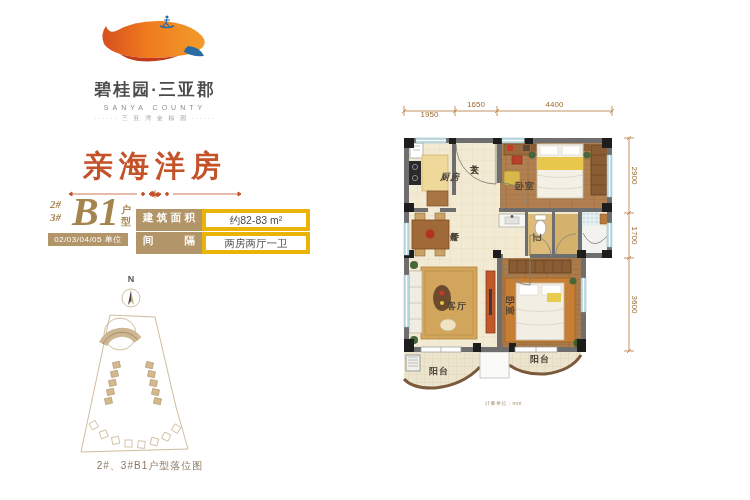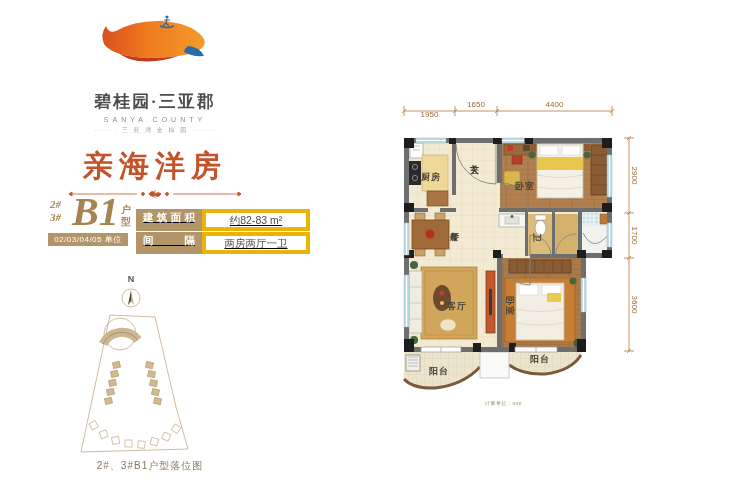--- a/index.html
+++ b/index.html
@@ -1,37 +1,37 @@
 <!DOCTYPE html>
 <html><head>
 <meta charset="utf-8">
 <style>
   html,body{margin:0;padding:0;}
   body{width:750px;height:500px;background:#ffffff;font-family:"Liberation Sans",sans-serif;position:relative;overflow:hidden;}
   .abs{position:absolute;}
 
   
   .brandblock{left:70px;top:14px;width:170px;text-align:center;}
-  .brand-name{font-size:17px;font-weight:bold;letter-spacing:2px;color:#4b4b49;margin-top:20px;}
+  .brand-name{font-size:17px;font-weight:bold;letter-spacing:2px;color:#4b4b49;margin-top:8px;}
   .brand-sub{font-size:7px;letter-spacing:4px;color:#8b8b89;margin-top:3px;}
   .brand-tag{font-size:6px;letter-spacing:2px;color:#9b9b99;margin-top:3px;}
 
   
   .headline{left:55px;top:146px;width:200px;text-align:center;}
   .headline .title{font-family:"Liberation Serif",serif;font-size:30px;font-weight:bold;letter-spacing:6px;color:#c4532a;}
 
   
   .unitrow{left:48px;top:197px;width:280px;height:50px;}
   .b1block{position:absolute;left:0;top:0;width:80px;height:50px;color:#a5854f;}
   .b1-sm{position:absolute;left:2px;font-family:"Liberation Serif",serif;font-style:italic;font-size:11px;font-weight:bold;}
   .b1-big{position:absolute;left:24px;top:-9px;font-family:"Liberation Serif",serif;font-style:italic;font-size:40px;font-weight:bold;}
   .b1-type{position:absolute;left:73px;top:7px;width:11px;font-size:10px;line-height:1.15;font-weight:bold;word-break:break-all;}
   .b1-bar{position:absolute;left:0;top:36px;width:80px;height:13px;background:#b3956a;color:#fff;font-size:8px;letter-spacing:.5px;line-height:13px;text-align:center;}
   .spec-table{position:absolute;left:88px;top:12px;}
-  .spec-row{display:flex;margin-bottom:1px;text-decoration:underline;}
+  .spec-row{display:flex;margin-bottom:1px;}
   .spec-h{width:52px;background:#b3956a;color:#fff;font-size:10.5px;font-weight:bold;line-height:16px;padding:0 7px;text-align:justify;text-align-last:justify;}
   .spec-v{width:100px;border:4px solid #eab308;background:#fff;color:#4c4c4a;font-size:10.5px;line-height:14px;text-align:center;}
 
   
   .siteplan{left:58px;top:272px;width:185px;height:186px;}
   .compass-n{position:absolute;left:64px;top:2px;width:18px;text-align:center;font-size:9px;font-weight:bold;color:#55554f;}
   .site-caption{left:50px;top:459px;width:200px;text-align:center;font-size:10px;letter-spacing:1px;color:#87765e;}
 
   
   .floorplan{left:385px;top:95px;width:265px;height:330px;}
@@ -369,21 +369,21 @@
 
   
   <div class="dim" style="left:19px;top:15px;width:51px;">1950</div>
   <div class="dim" style="left:70px;top:5px;width:42px;">1650</div>
   <div class="dim" style="left:112px;top:5px;width:115px;">4400</div>
   <div class="dim v" style="left:229px;top:76px;">2900</div>
   <div class="dim v" style="left:229px;top:136px;">1700</div>
   <div class="dim v" style="left:229px;top:205px;">3600</div>
 
   
-  <div class="fp-label" style="left:36px;top:76px;">厨房</div>
+  <div class="fp-label" style="left:55px;top:76px;font-style:italic;">厨房</div>
   <div class="fp-label vert" style="left:84px;top:62px;">玄关</div>
   <div class="fp-label" style="left:130px;top:85px;">卧室</div>
   <div class="fp-label vert" style="left:64px;top:130px;">餐厅</div>
   <div class="fp-label rot" style="left:158px;top:138px;">卫</div>
   <div class="fp-label" style="left:62px;top:205px;">客厅</div>
   <div class="fp-label rot" style="left:131px;top:201px;">卧室</div>
   <div class="fp-label" style="left:44px;top:270px;">阳台</div>
   <div class="fp-label" style="left:145px;top:258px;">阳台</div>
   <div class="fp-note">计量单位：mm</div>
 </div>

